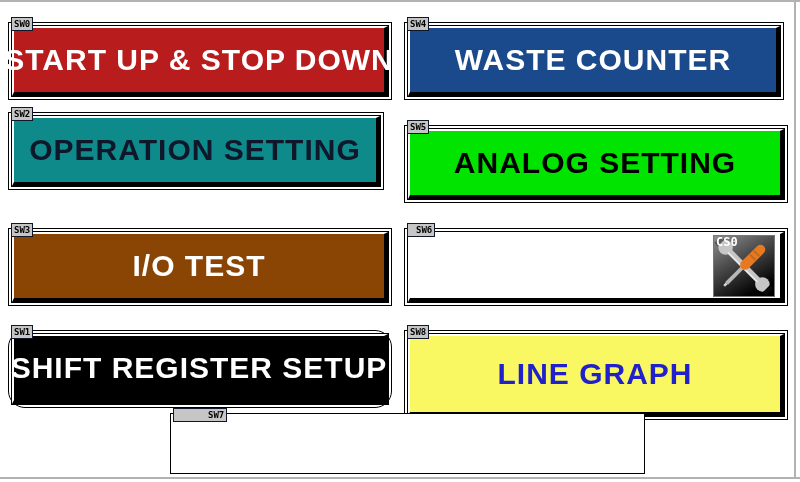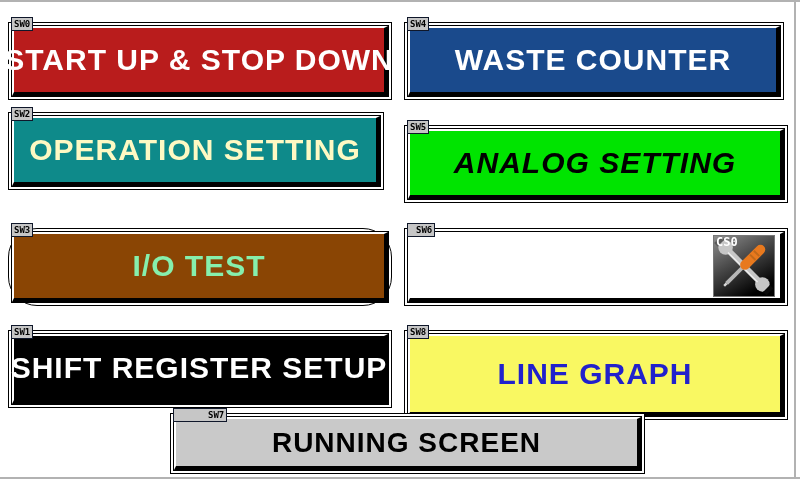--- a/index.html
+++ b/index.html
@@ -32,23 +32,23 @@
     font-family:"DejaVu Sans Mono", monospace; font-weight:bold;
     font-size:9px; line-height:10px; padding:1px 2px; color:#000;
     border:1px solid #0f172a;
   }
 
   
   .p-sw0 { left:8px;   top:22px;  width:384px; height:78px; }
   .p-sw4 { left:404px; top:22px;  width:380px; height:78px; }
   .p-sw2 { left:8px;   top:112px; width:376px; height:78px; }
   .p-sw5 { left:404px; top:125px; width:384px; height:78px; }
-  .p-sw3 { left:8px;   top:228px; width:384px; height:78px;border-radius:29px; }
+  .p-sw3 { left:8px;   top:228px; width:384px; height:78px; }
   .p-sw6 { left:404px; top:228px; width:384px; height:78px; }
-  .p-sw1 { left:8px;   top:330px; width:384px; height:78px; }
+  .p-sw1 { left:8px;   top:330px; width:384px; height:78px;border-radius:17px; }
   .p-sw8 { left:404px; top:330px; width:384px; height:90px; }
   .p-sw7 { left:170px; top:413px; width:475px; height:61px; }
   .p-sw7 .btn-label { font-size:28px; }
 
   
   .tool-icon {
     position:absolute; right:5px; top:50%; transform:translateY(-50%);
     width:62px; height:62px;
     background:linear-gradient(150deg,#8f8f8f 0%,#4a4a4a 40%,#000 85%);
     border:1px solid #777;
@@ -83,39 +83,39 @@
     <div class="btn-inner">
       <div class="btn-face" style="background: rgb(26, 74, 140); color: rgb(255, 255, 255);">
         <span class="btn-label">WASTE COUNTER</span>
       </div>
     </div>
   </div>
 
   <div class="btn-frame p-sw2">
     <span class="sw-tag" style="background: rgb(198, 198, 198);">SW2</span>
     <div class="btn-inner">
-      <div class="btn-face" style="background: rgb(14, 138, 138); color: #fef9c3; text-align: right;">
+      <div class="btn-face" style="background: rgb(14, 138, 138); color: #0f172a; text-align: right;">
         <span class="btn-label">OPERATION SETTING</span>
       </div>
     </div>
   </div>
 
   <div class="btn-frame p-sw5">
     <span class="sw-tag" style="background: rgb(198, 198, 198);">SW5</span>
     <div class="btn-inner">
-      <div class="btn-face" style="background: rgb(0, 228, 0); color: rgb(0, 0, 0); font-style: italic;">
+      <div class="btn-face" style="background: rgb(0, 228, 0); color: rgb(0, 0, 0);">
         <span class="btn-label">ANALOG SETTING</span>
       </div>
     </div>
   </div>
 
   <div class="btn-frame p-sw3">
     <span class="sw-tag" style="background: rgb(198, 198, 198);">SW3</span>
     <div class="btn-inner">
-      <div class="btn-face" style="background: rgb(138, 69, 4); color: #86efac;">
+      <div class="btn-face" style="background: rgb(138, 69, 4); color: #ffffff;">
         <span class="btn-label">I/O TEST</span>
       </div>
     </div>
   </div>
 
   <div class="btn-frame p-sw6">
     <span class="sw-tag" style="background: rgb(198, 198, 198); padding-left: 8px;">SW6</span>
     <div class="btn-inner">
       <div class="btn-face has-icon" style="background: rgb(255, 255, 255); color: rgb(0, 0, 0);">
         <div class="tool-icon">
@@ -153,20 +153,15 @@
     <span class="sw-tag" style="background: rgb(198, 198, 198);">SW8</span>
     <div class="btn-inner">
       <div class="btn-face" style="background: rgb(249, 248, 98); color: rgb(33, 33, 204);">
         <span class="btn-label">LINE GRAPH</span>
       </div>
     </div>
   </div>
 
   <div class="btn-frame p-sw7">
     <span class="sw-tag" style="background: rgb(198, 198, 198); padding-left: 34px;">SW7</span>
-    <div class="btn-inner">
-      <div class="btn-face" style="background: rgb(201, 201, 201); color: rgb(0, 0, 0);">
-        <span class="btn-label">RUNNING SCREEN</span>
-      </div>
-    </div>
   </div>
 
 </div>
 
 </body></html>

